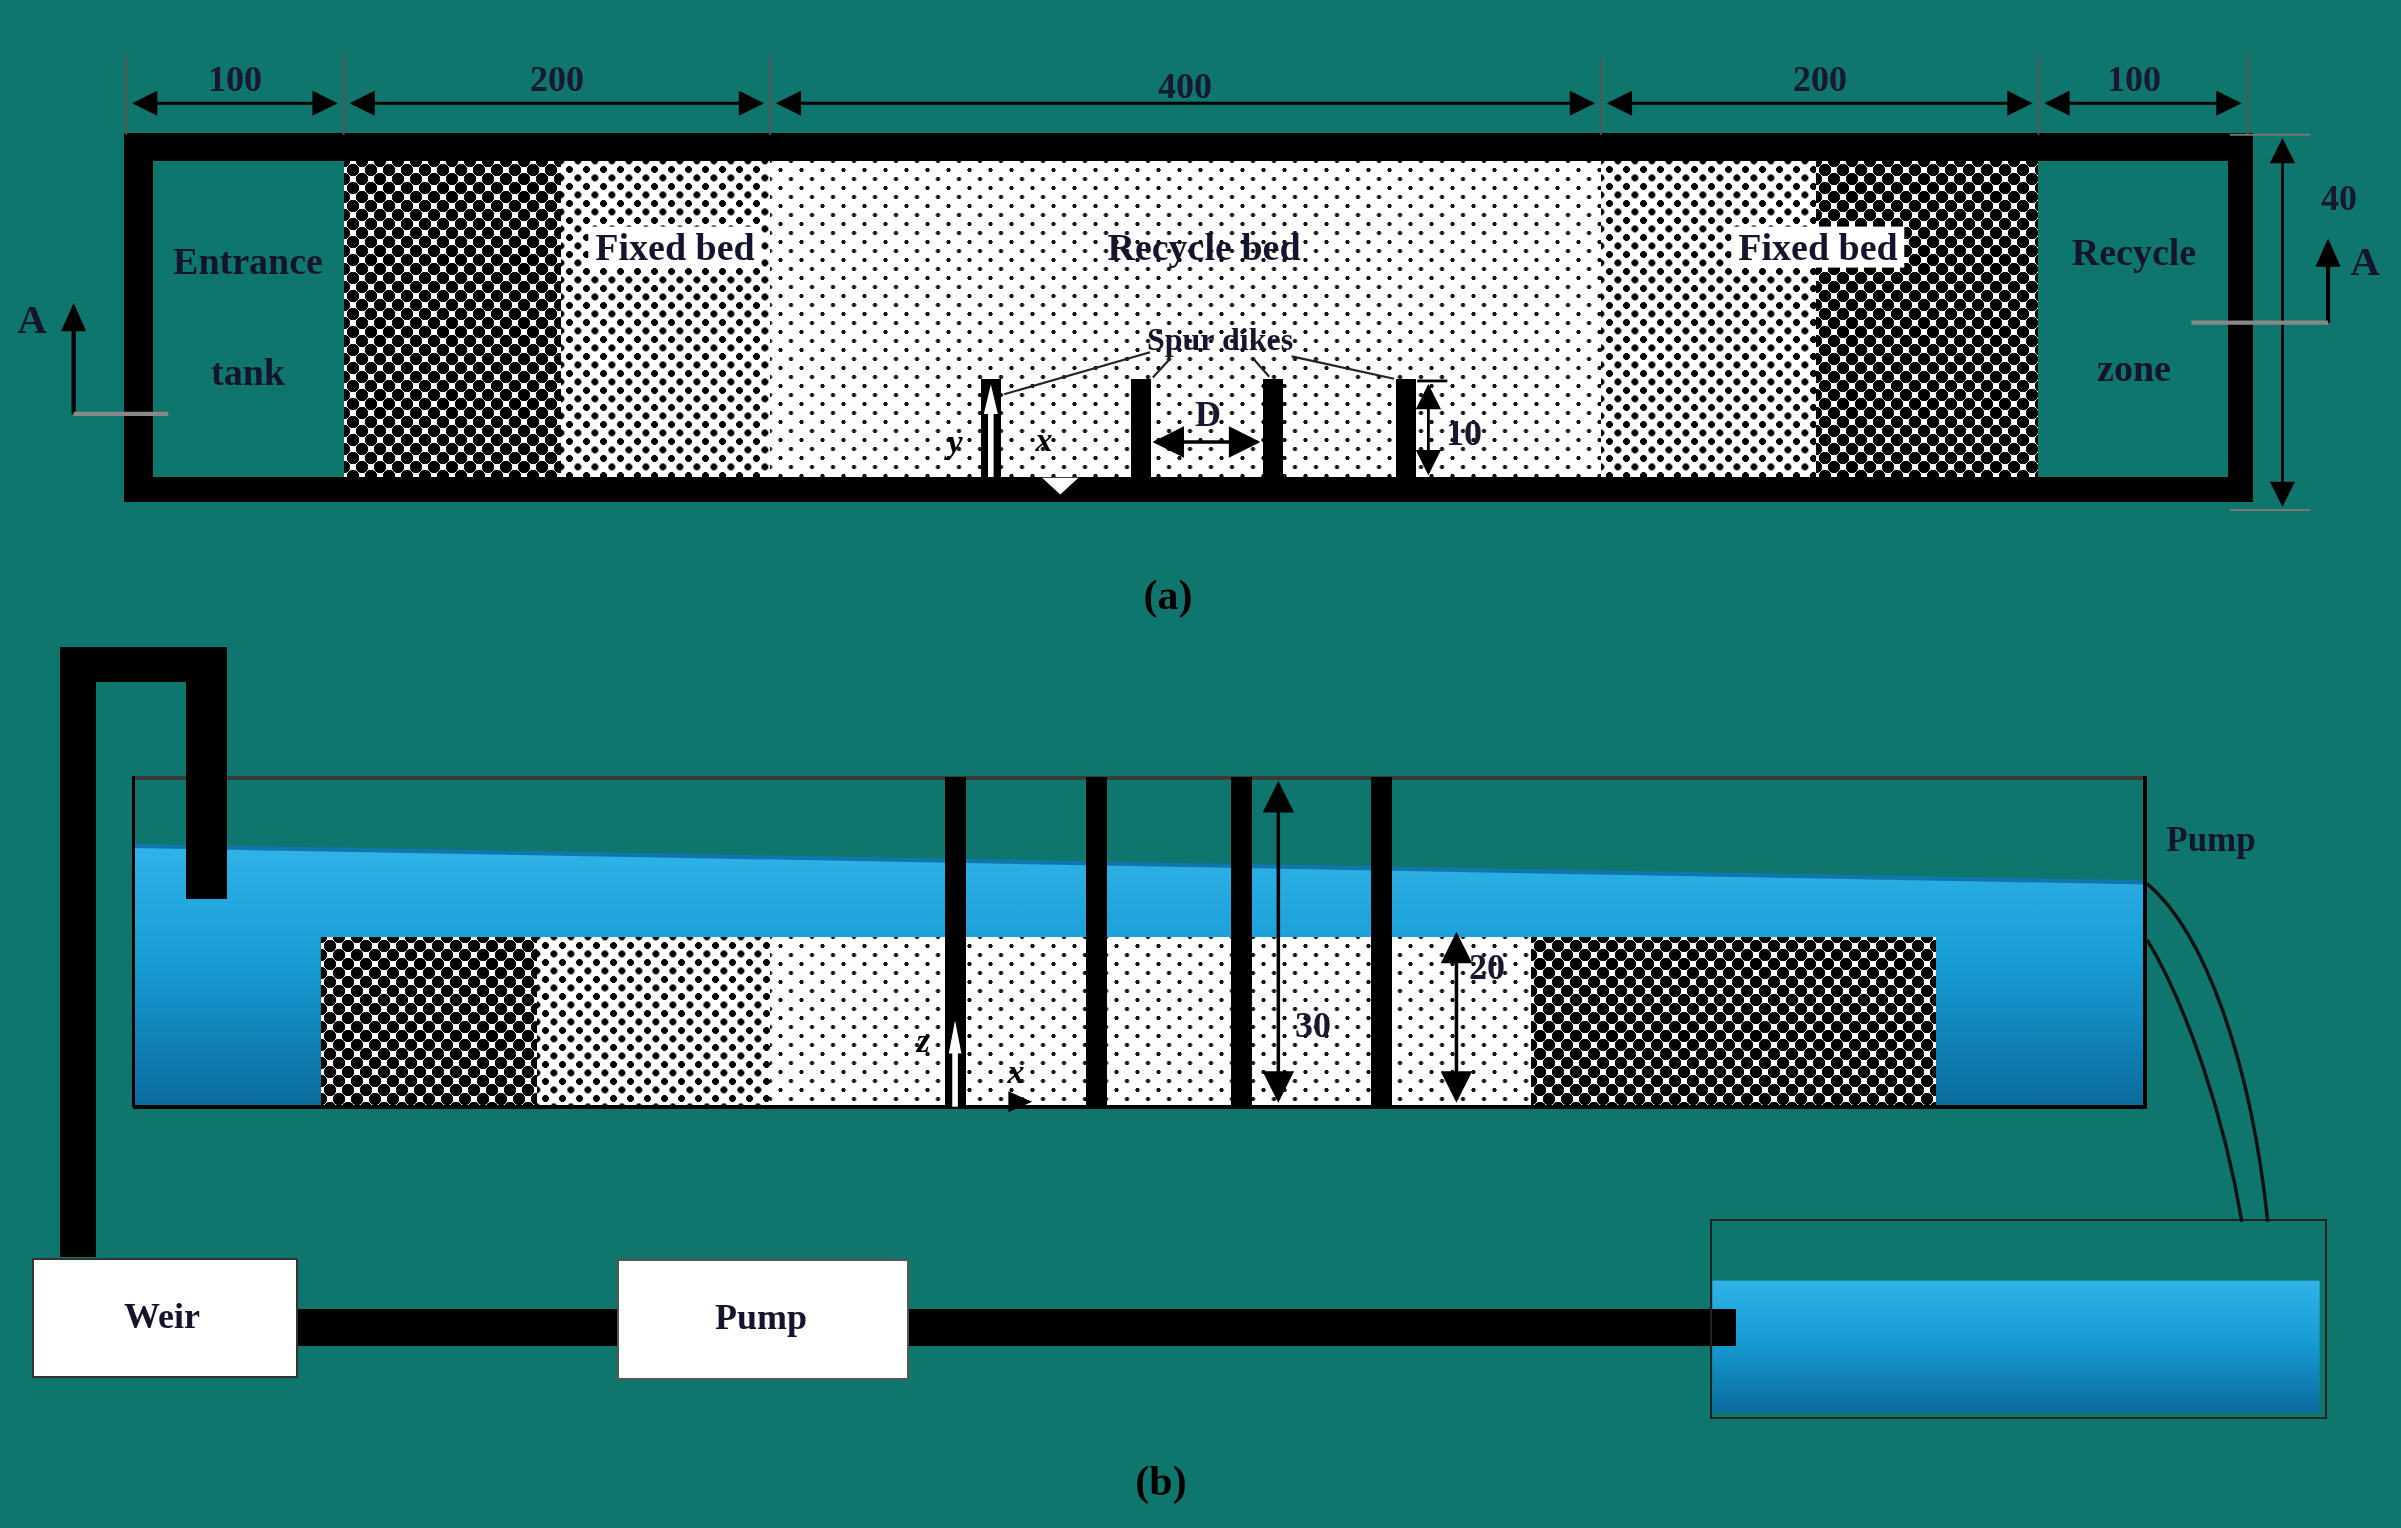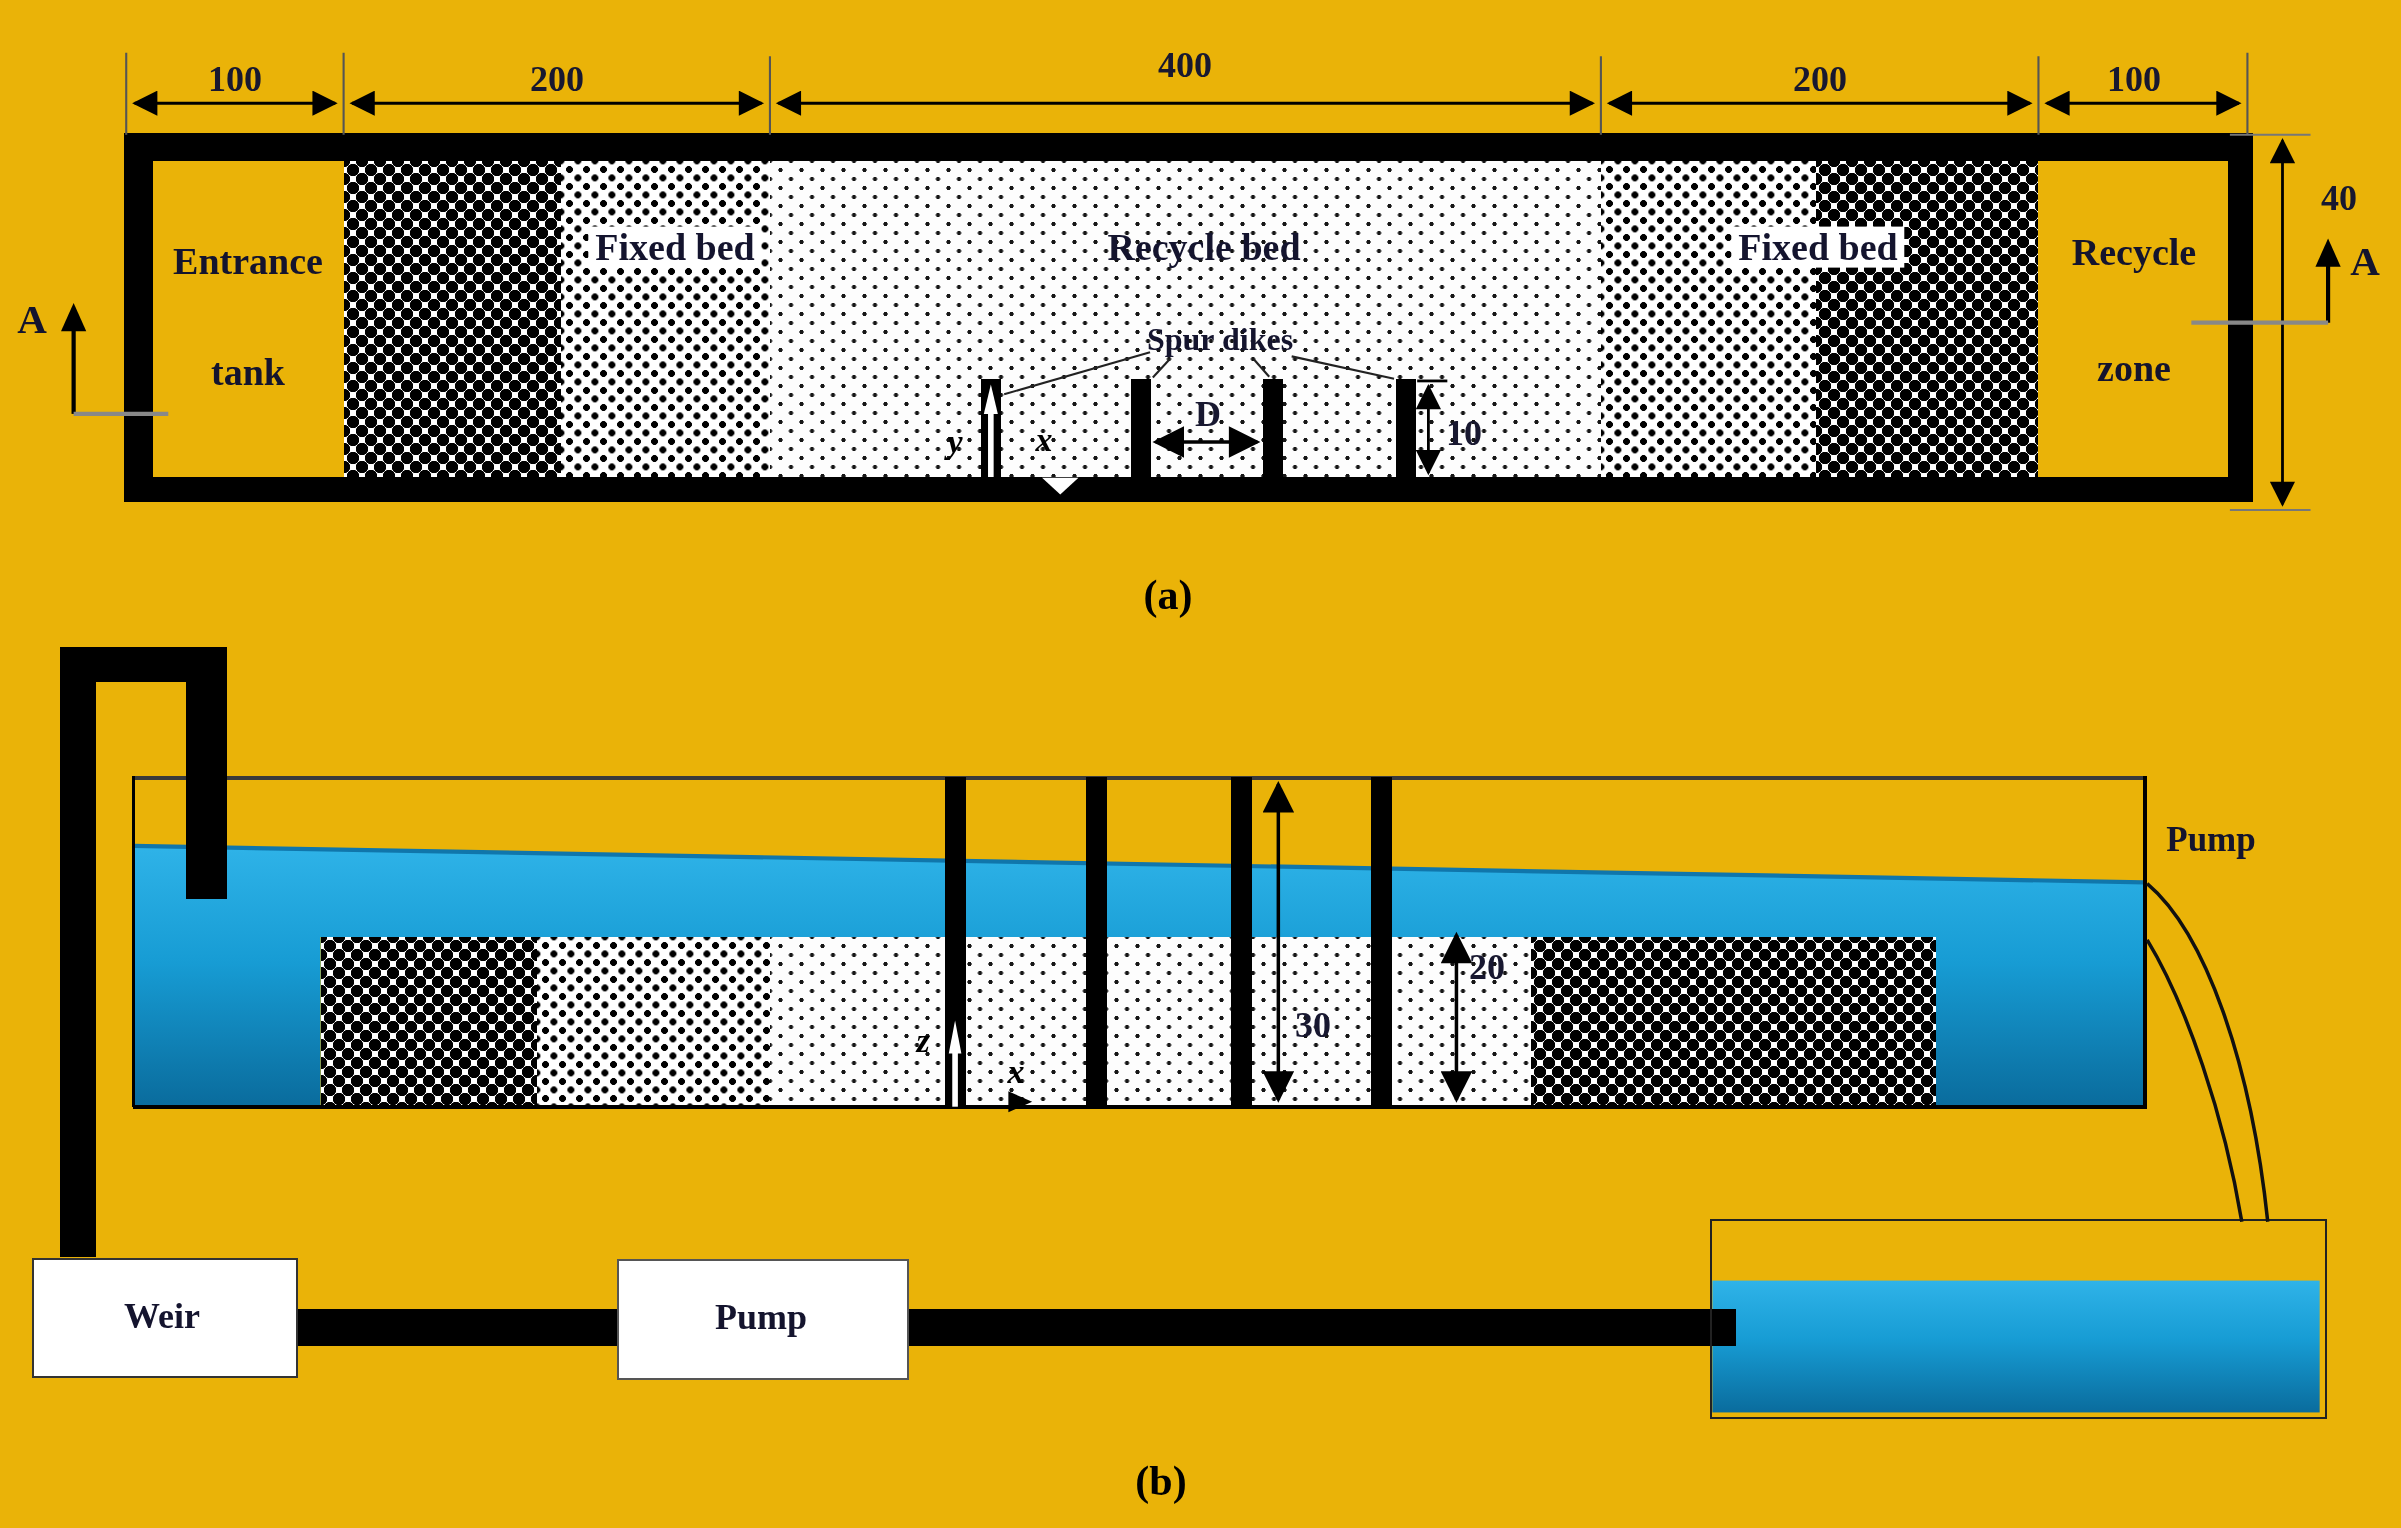--- a/index.html
+++ b/index.html
@@ -1,16 +1,16 @@
 <!DOCTYPE html>
 <html style="font-size:11.2px"><head>
 <meta charset="utf-8">
 <style>
   html,body{margin:0;padding:0;background:#fff;width:2401px;height:1529px;overflow:hidden;}
-  .canvas{position:relative;width:2401px;height:1529px;background:#eab308;font-family:"Liberation Serif","DejaVu Serif",serif;}
+  .canvas{position:relative;width:2401px;height:1529px;background:#0f766e;font-family:"Liberation Serif","DejaVu Serif",serif;}
   .abs{position:absolute;}
   .lbl{position:absolute;transform:translate(-50%,-50%);font-weight:bold;color:#14142e;white-space:nowrap;line-height:1;}
   .dim{font-size:36px;color:#181830;}
   .zone{font-size:38px;}
   .tag{background:#fff;padding:1.4px 7px;}
   .axis{font-style:italic;font-size:34px;color:#000;}
   .cap{font-size:42px;color:#000;}
   .blackrect{position:absolute;background:#000;}
   .grayline{position:absolute;background:#3a3a3a;}
   .box{position:absolute;background:#fff;}
@@ -159,21 +159,21 @@
     </g>
 
     <g fill="none" stroke="#111" stroke-width="5">
       <path d="M3062,1260 C3145,1330 3210,1515 3234,1742"></path>
       <path d="M3062,1340 C3118,1432 3172,1592 3197,1742"></path>
     </g>
   </svg>
 
   <div class="lbl dim" style="left:235px;top:79px;">100</div>
   <div class="lbl dim" style="left:557px;top:79px;">200</div>
-  <div class="lbl dim" style="left:1185px;top:65px;">400</div>
+  <div class="lbl dim" style="left:1185px;top:86px;">400</div>
   <div class="lbl dim" style="left:1820px;top:79px;">200</div>
   <div class="lbl dim" style="left:2134px;top:79px;">100</div>
 
   <div class="lbl zone" style="left:248px;top:261px;text-align:right;">Entrance</div>
   <div class="lbl zone" style="left:248px;top:372px;text-align:right;">tank</div>
   <div class="lbl zone tag" style="left:675px;top:247px;">Fixed bed</div>
   <div class="lbl zone" style="left:1204px;top:247px;">Recycle bed</div>
   <div class="lbl zone tag" style="left:1818px;top:247px;">Fixed bed</div>
   <div class="lbl zone" style="left:2134px;top:252px;">Recycle</div>
   <div class="lbl zone" style="left:2134px;top:368px;">zone</div>

